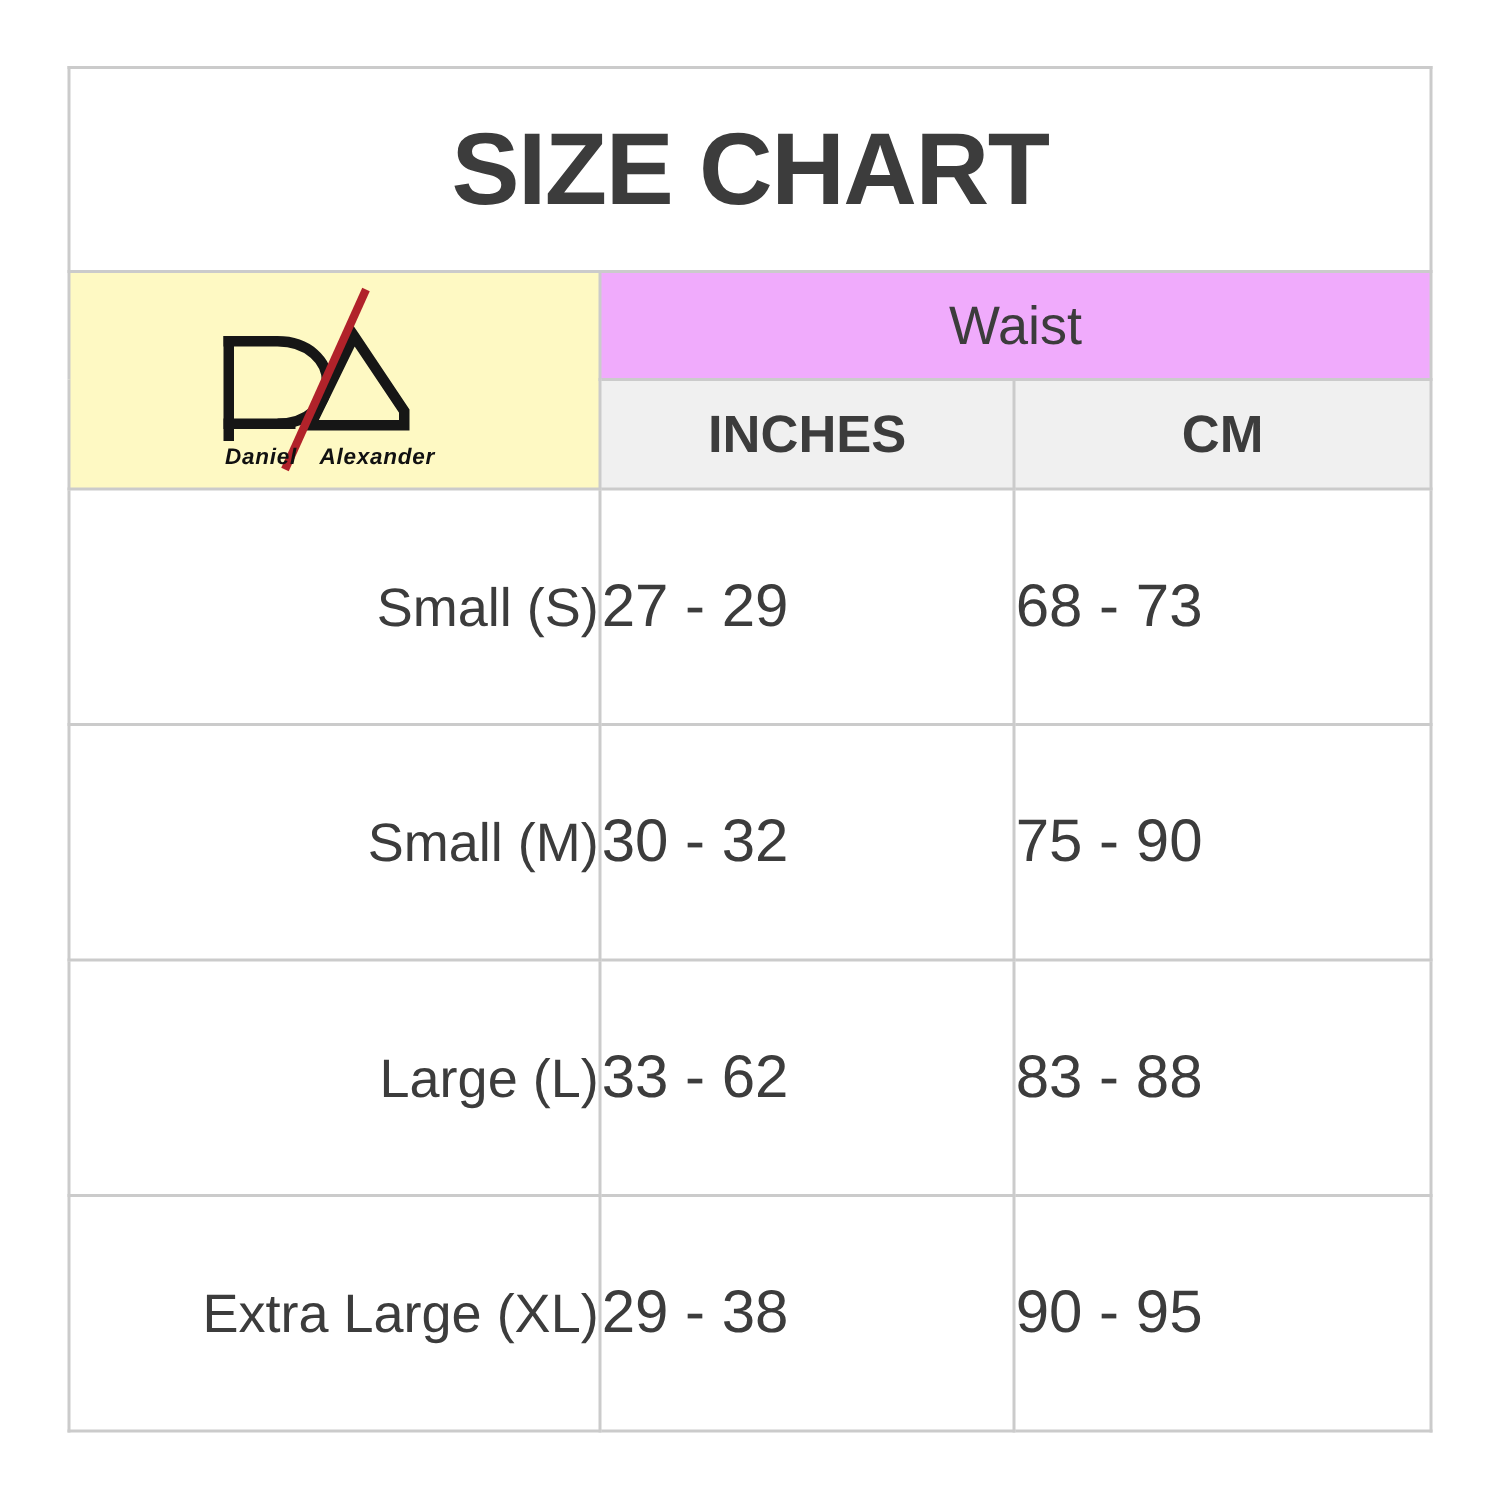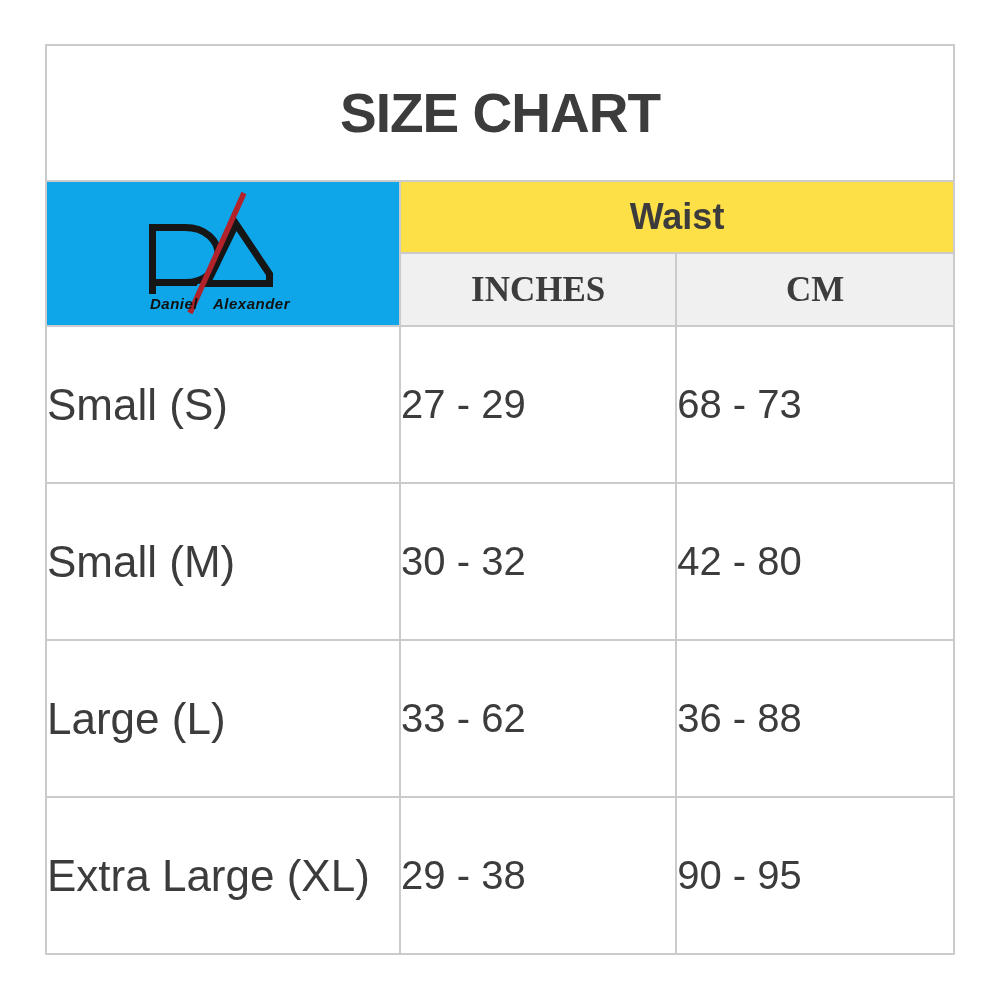--- a/index.html
+++ b/index.html
@@ -23,51 +23,50 @@
   }
   table.size-chart td, table.size-chart th {
     border: 2px solid #cbcbcb;
     padding: 0;
     vertical-align: middle;
     color: #3c3c3c;
   }
   .title-row { height: 136px; }
   .title-cell {
     text-align: center;
-    font-size: 55px;
+    font-size: 68px;
     font-weight: bold;
     letter-spacing: -1px;
     color: #3a3a3a;
     background: #ffffff;
   }
   .group-row { height: 72px; }
   .group-cell {
-    background: #fde047;
+    background: #f0abfc;
     text-align: center;
     font-size: 36px;
-    font-weight: bold;
+    font-weight: normal;
   }
   .unit-row { height: 73px; }
   .unit-cell {
     background: #f0f0f0;
     text-align: center;
     font-size: 35px;
     font-weight: bold;
-    font-family: Liberation Serif, serif;
   }
   .logo-cell {
-    background: #0ea5e9;
+    background: #fef9c3;
     text-align: center;
     vertical-align: middle;
   }
   .data-row { height: 157px; }
   .size-cell {
-    text-align: left;
+    text-align: right;
     padding-left: 37px;
-    font-size: 44px;
+    font-size: 36px;
     font-weight: 400;
   }
   .val-cell {
     text-align: left;
     font-size: 40px;
     font-weight: 400;
   }
   .logo-svg { display: block; margin: 0 auto; }
 </style>
 </head>
@@ -113,26 +112,26 @@
     </tr>
 
     <tr class="data-row">
       <td class="size-cell">Small (S)</td>
       <td class="val-cell">27 - 29</td>
       <td class="val-cell">68 - 73</td>
     </tr>
     <tr class="data-row">
       <td class="size-cell">Small (M)</td>
       <td class="val-cell">30 - 32</td>
-      <td class="val-cell">42 - 80</td>
+      <td class="val-cell">75 - 90</td>
     </tr>
     <tr class="data-row">
       <td class="size-cell">Large (L)</td>
       <td class="val-cell">33 - 62</td>
-      <td class="val-cell">36 - 88</td>
+      <td class="val-cell">83 - 88</td>
     </tr>
     <tr class="data-row">
       <td class="size-cell">Extra Large (XL)</td>
       <td class="val-cell">29 - 38</td>
       <td class="val-cell">90 - 95</td>
     </tr>
   </tbody>
     </table>
 </div>
 

